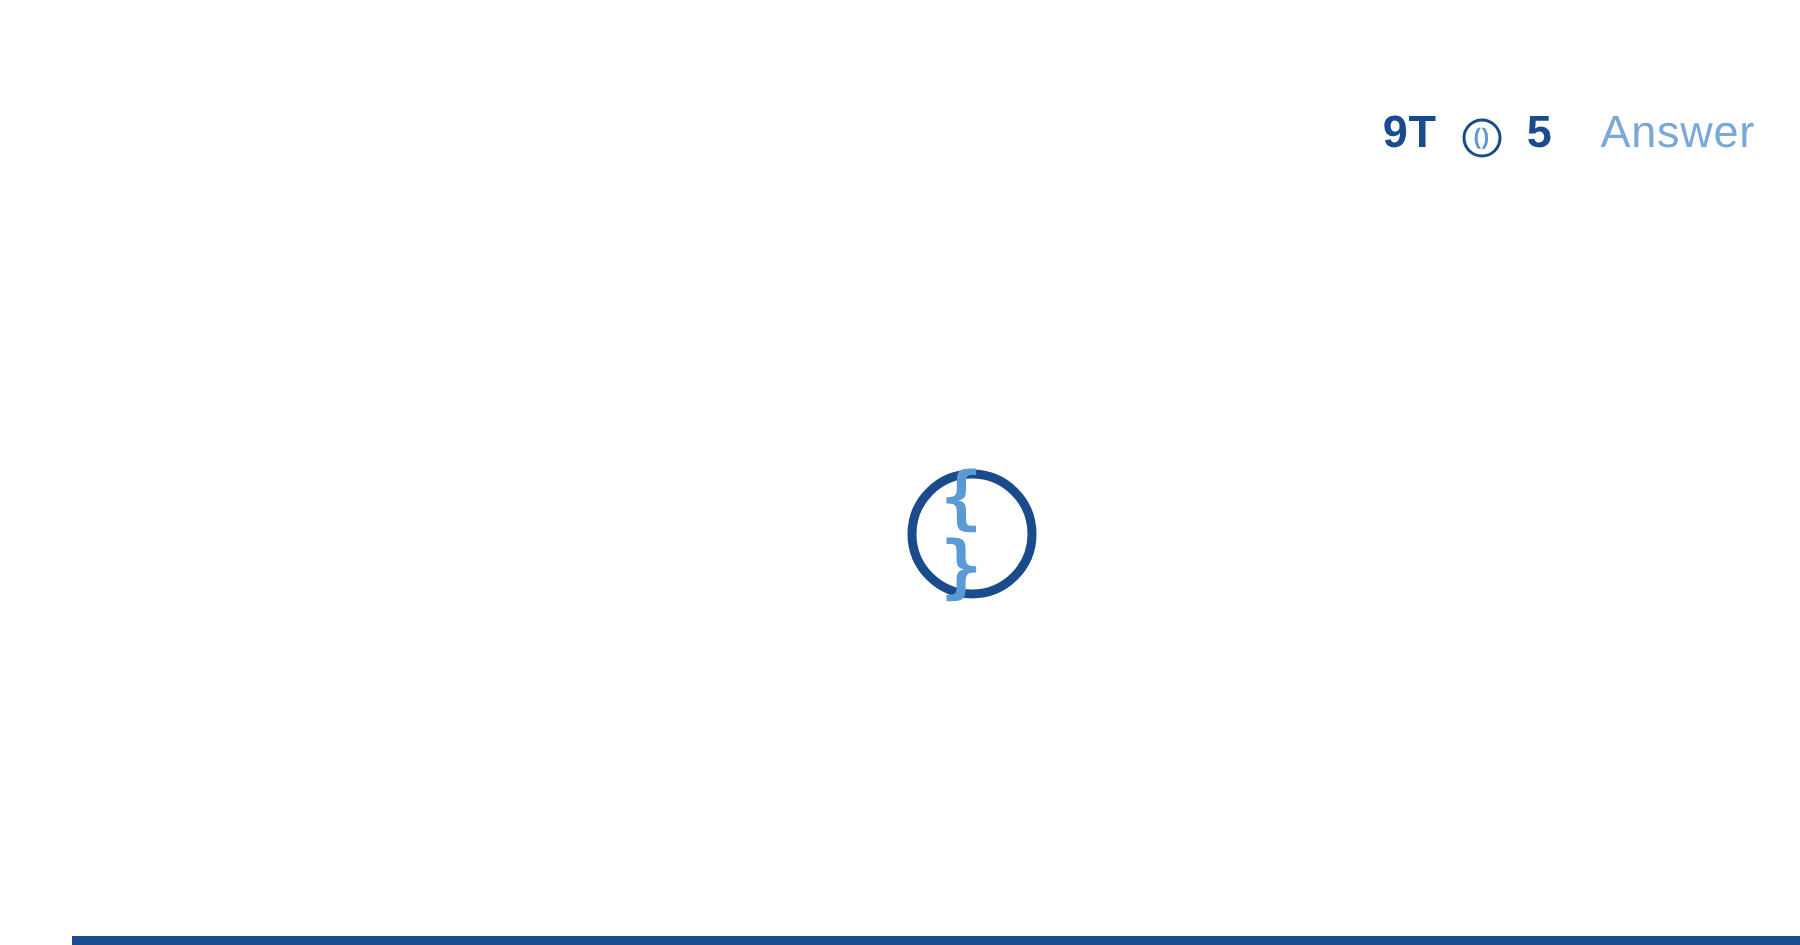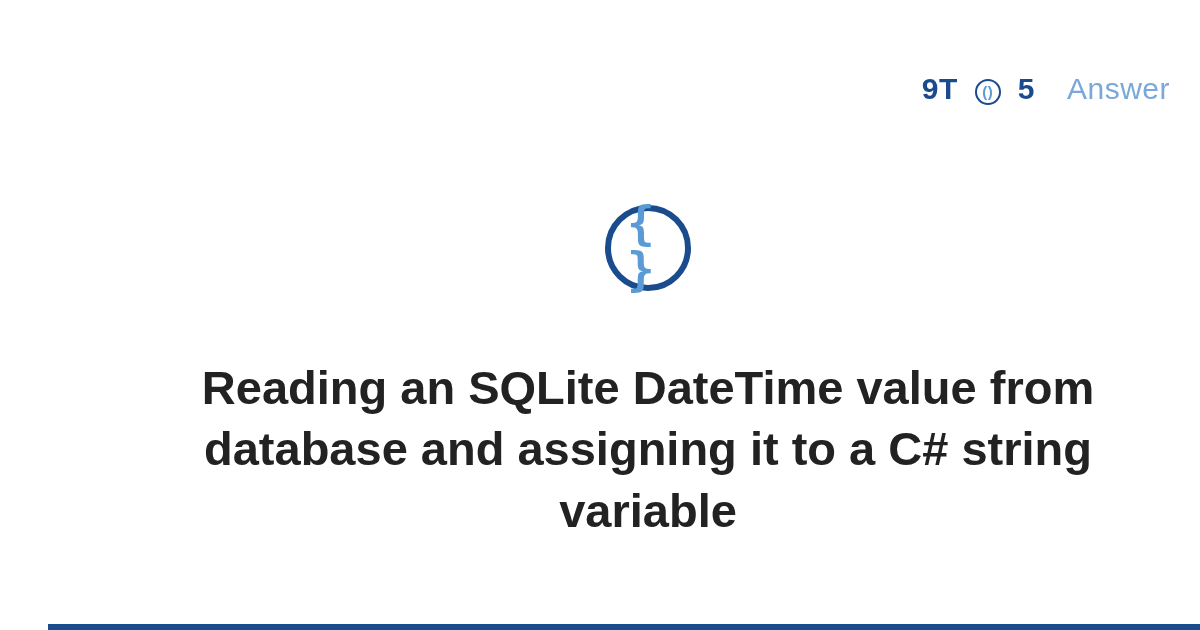--- a/index.html
+++ b/index.html
@@ -99,16 +99,15 @@
 <body>
 
 <div class="logo">
   <span class="nine-t">9T</span><span class="circle-o">()</span><span class="five">5</span><span class="answer">Answer</span>
 </div>
 
 <div class="content">
   <div class="icon-wrapper">
     <span class="icon-braces">{ }</span>
   </div>
-  <h1 class="title">Reading an SQLite DateTime value from database and assigning it to a C# string variable</h1>
 </div>
 
 <div class="bottom-bar"></div>
 
 </body></html>

